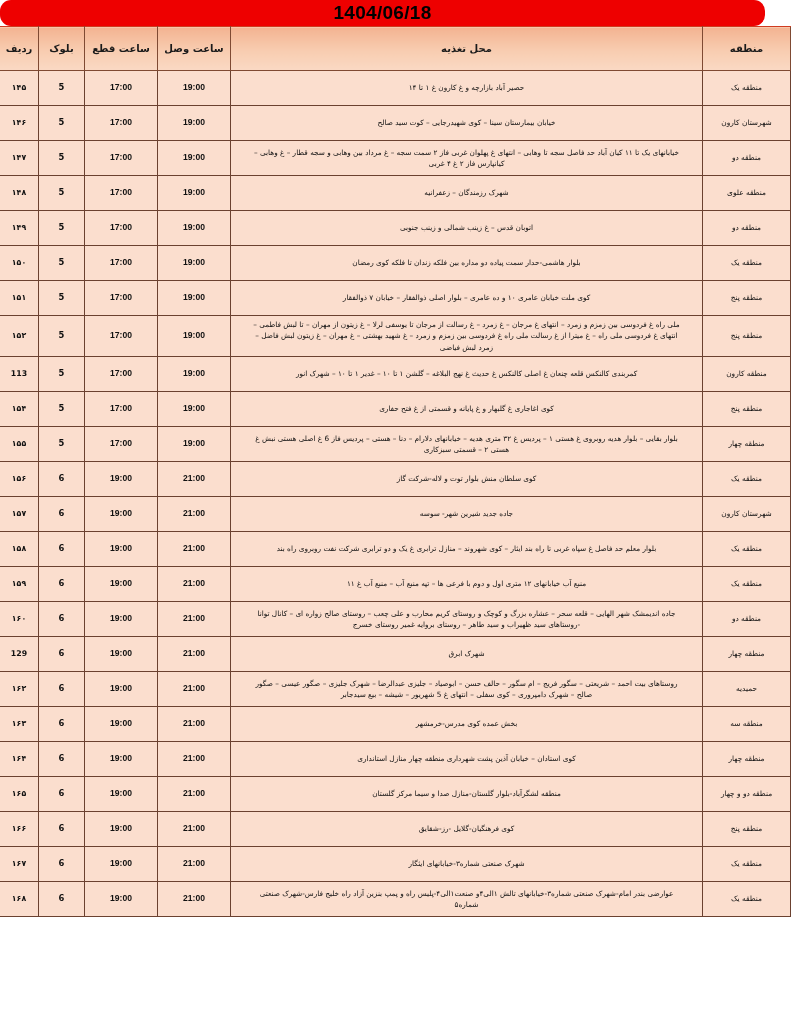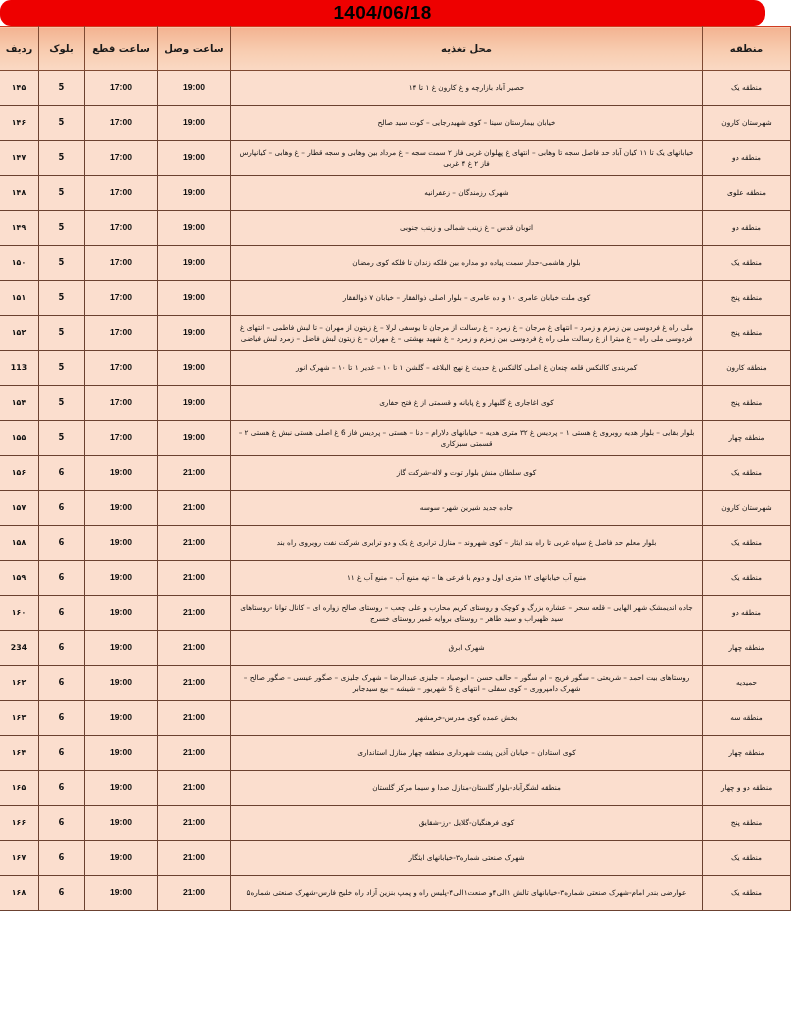--- a/index.html
+++ b/index.html
@@ -88,21 +88,21 @@
     vertical-align: middle;
     padding: 3px 4px;
     line-height: 1.55;
   }
   table.outage tbody td.region {
     font-size: 7.4px;
     white-space: nowrap;
   }
   table.outage tbody td.place {
     text-align: center;
-    padding: 3px 3px;
+    padding: 3px 18px;
   }
   table.outage tbody td.num {
     font-family: "Liberation Sans", sans-serif;
     direction: ltr;
     font-weight: bold;
     font-size: 8.6px;
   }
   table.outage tbody td.block,
   table.outage tbody td.rowidx {
     font-weight: bold;
@@ -268,21 +268,21 @@
           <td class="num">19:00</td>
           <td class="block">6</td>
           <td class="rowidx">۱۶۰</td>
         </tr>
         <tr>
           <td class="region">منطقه چهار</td>
           <td class="place">شهرک ابرق</td>
           <td class="num">21:00</td>
           <td class="num">19:00</td>
           <td class="block">6</td>
-          <td class="rowidx">234</td>
+          <td class="rowidx">129</td>
         </tr>
         <tr>
           <td class="region">حمیدیه</td>
           <td class="place">روستاهای بیت احمد – شریعتی – سگور فریج – ام سگور – حالف حسن – ابوصیاد – جلیزی عبدالرضا – شهرک جلیزی – صگور عیسی – صگور صالح – شهرک دامپروری – کوی سفلی – انتهای غ 5 شهریور – شیشه – بیع سیدجابر</td>
           <td class="num">21:00</td>
           <td class="num">19:00</td>
           <td class="block">6</td>
           <td class="rowidx">۱۶۲</td>
         </tr>
         <tr>

